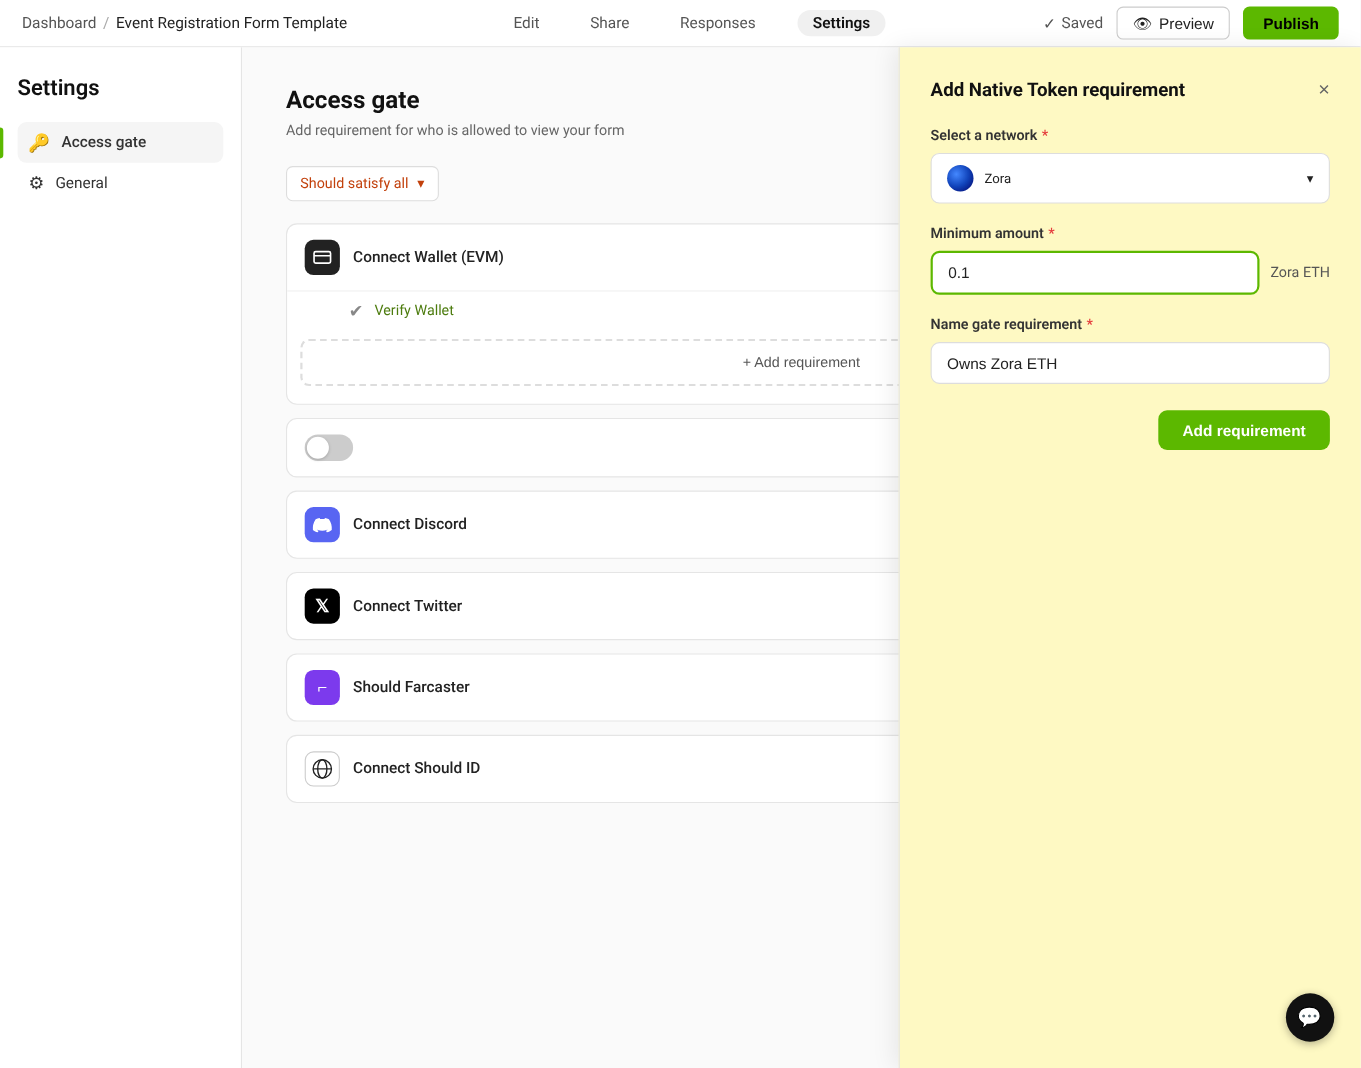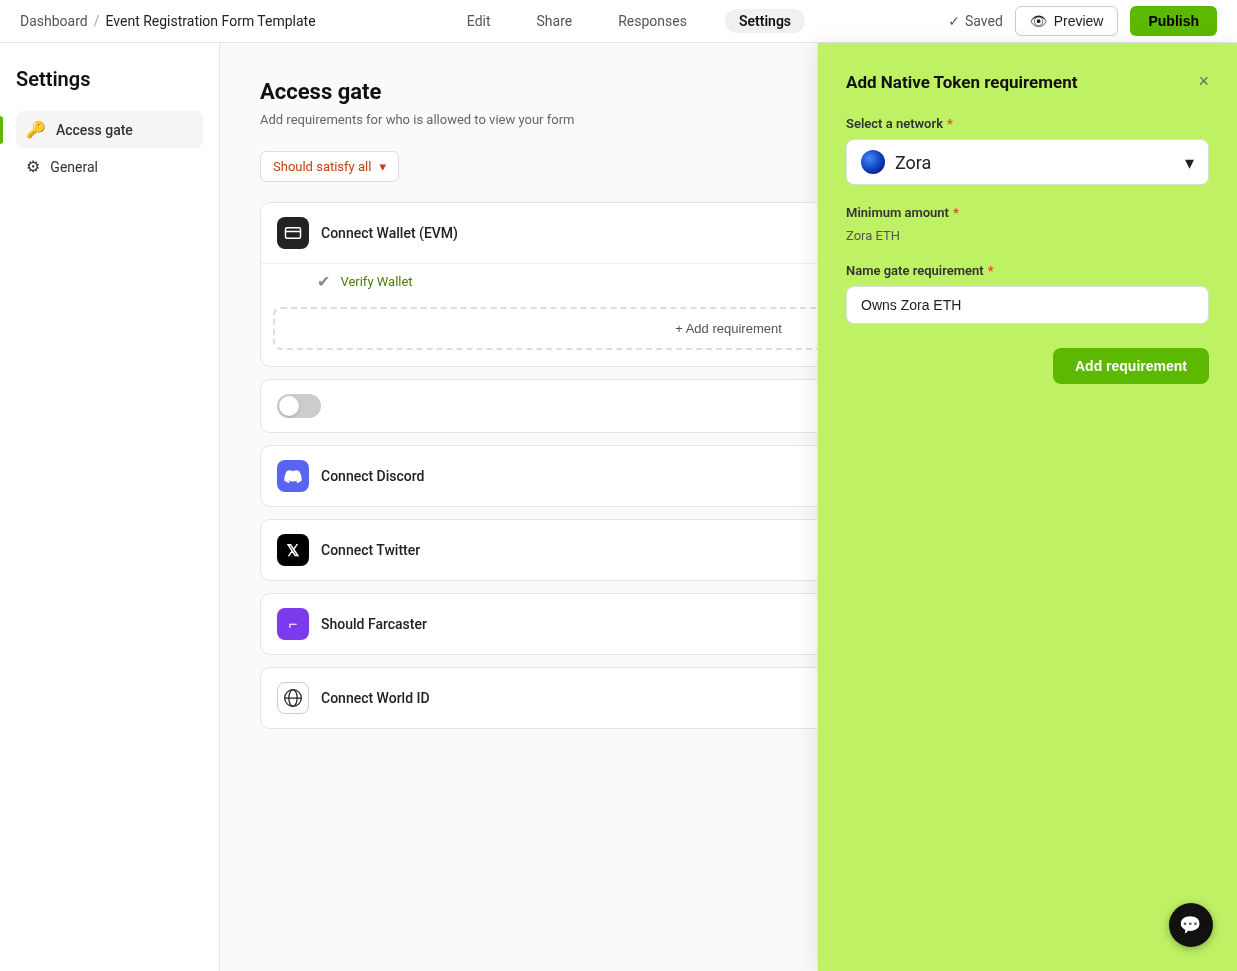--- a/index.html
+++ b/index.html
@@ -115,21 +115,21 @@
     .modal-title { font-size: 17px; font-weight: 700; color: #111; }
     .modal-close { cursor: pointer; color: #666; font-size: 18px; background: none; border: none; }
 
     .form-group { margin-bottom: 20px; }
     .form-label { font-size: 13px; font-weight: 600; color: #333; margin-bottom: 8px; display: flex; align-items: center; gap: 4px; }
     .required-star { color: #e53e3e; }
 
     .network-select {
       width: 100%; border: 1px solid #ddd; border-radius: 8px;
       padding: 10px 14px; display: flex; align-items: center; justify-content: space-between;
-      cursor: pointer; background: #fff; font-size: 18px; color: #222;
+      cursor: pointer; background: #fff; font-size: 12px; color: #222;
     }
     .network-select-left { display: flex; align-items: center; gap: 10px; }
     .network-icon {
       width: 24px; height: 24px; border-radius: 50%;
       background: radial-gradient(circle at 35% 35%, #4488ff, #1144bb, #000066);
       display: inline-block;
     }
 
     .amount-row { display: flex; align-items: center; gap: 10px; }
     .amount-input {
@@ -197,21 +197,21 @@
       <span>Access gate</span>
     </div>
     <div class="sidebar-item">
       <span style="font-size:16px;">⚙</span>
       <span>General</span>
     </div>
   </aside>
 
   <main class="main-content">
     <h1 class="content-title">Access gate</h1>
-    <p class="content-subtitle">Add requirements for who is allowed to view your form</p>
+    <p class="content-subtitle">Add requirement for who is allowed to view your form</p>
 
     <div class="filter-row">
       <div class="filter-dropdown">
         <span>Should satisfy all</span>
         <span>▾</span>
       </div>
     </div>
 
     <div class="req-section">
       <div class="req-item">
@@ -291,31 +291,31 @@
     <div class="req-section">
       <div class="req-item">
         <div class="req-item-left">
           <div class="req-icon worldid">
             <svg width="20" height="20" viewBox="0 0 24 24" fill="none" stroke="#222" stroke-width="1.5">
               <circle cx="12" cy="12" r="10"></circle>
               <ellipse cx="12" cy="12" rx="5" ry="10"></ellipse>
               <path d="M2 12h20"></path>
             </svg>
           </div>
-          <span class="req-label">Connect World ID</span>
+          <span class="req-label">Connect Should ID</span>
         </div>
         <div class="toggle">
           <div class="toggle-knob"></div>
         </div>
       </div>
     </div>
 
   </main>
 
-  <div style="position: fixed; top: 43px; right: 0; width: 420px; bottom: 0; background: #bef264; border-left: 1px solid #e5e5e5; box-shadow: -4px 0 20px rgba(0,0,0,0.08); padding: 28px 28px 24px; overflow-y: auto; z-index: 50;">
+  <div style="position: fixed; top: 43px; right: 0; width: 420px; bottom: 0; background: #fef9c3; border-left: 1px solid #e5e5e5; box-shadow: -4px 0 20px rgba(0,0,0,0.08); padding: 28px 28px 24px; overflow-y: auto; z-index: 50;">
 
     <div class="modal-header">
       <h2 class="modal-title">Add Native Token requirement</h2>
       <button class="modal-close">×</button>
     </div>
 
     <div class="form-group">
       <label class="form-label">
         <span>Select a network</span>
         <span class="required-star">*</span>
@@ -328,20 +328,21 @@
         <span>▾</span>
       </div>
     </div>
 
     <div class="form-group">
       <label class="form-label">
         <span>Minimum amount</span>
         <span class="required-star">*</span>
       </label>
       <div class="amount-row">
+        <input type="text" class="amount-input" value="0.1" style="">
         <span class="amount-unit">Zora ETH</span>
       </div>
     </div>
 
     <div class="form-group">
       <label class="form-label">
         <span>Name gate requirement</span>
         <span class="required-star">*</span>
       </label>
       <input type="text" class="name-input" value="Owns Zora ETH" style="">

